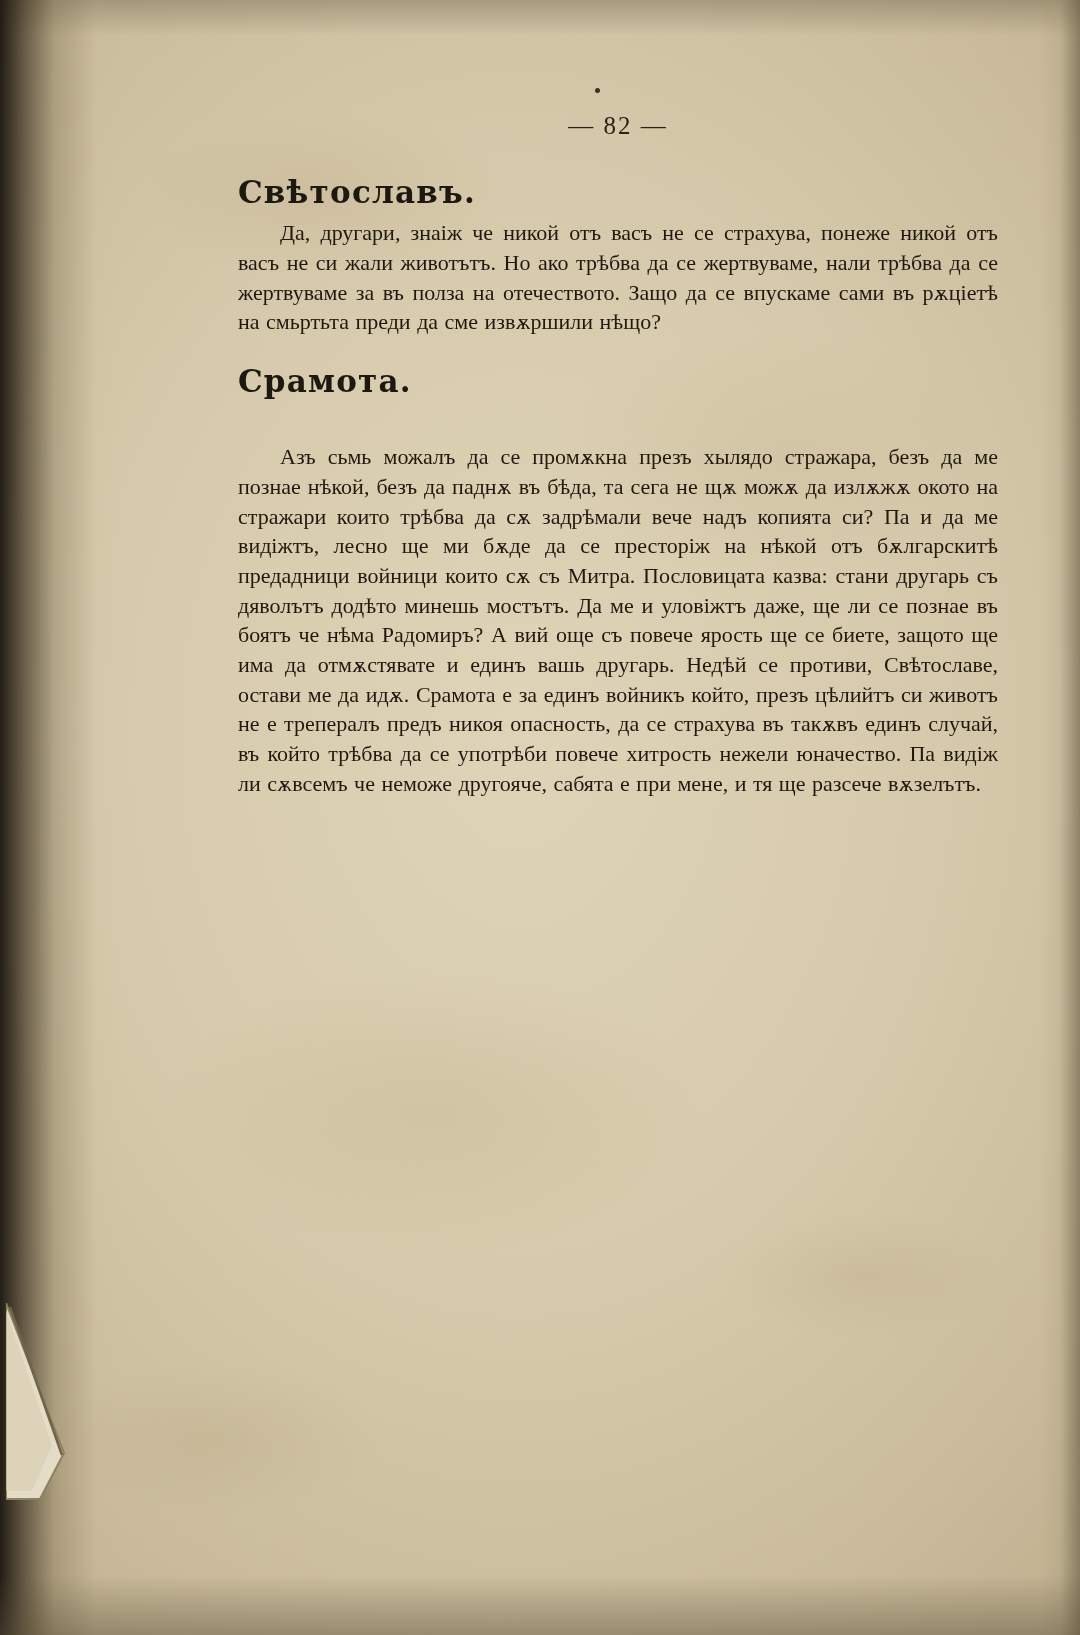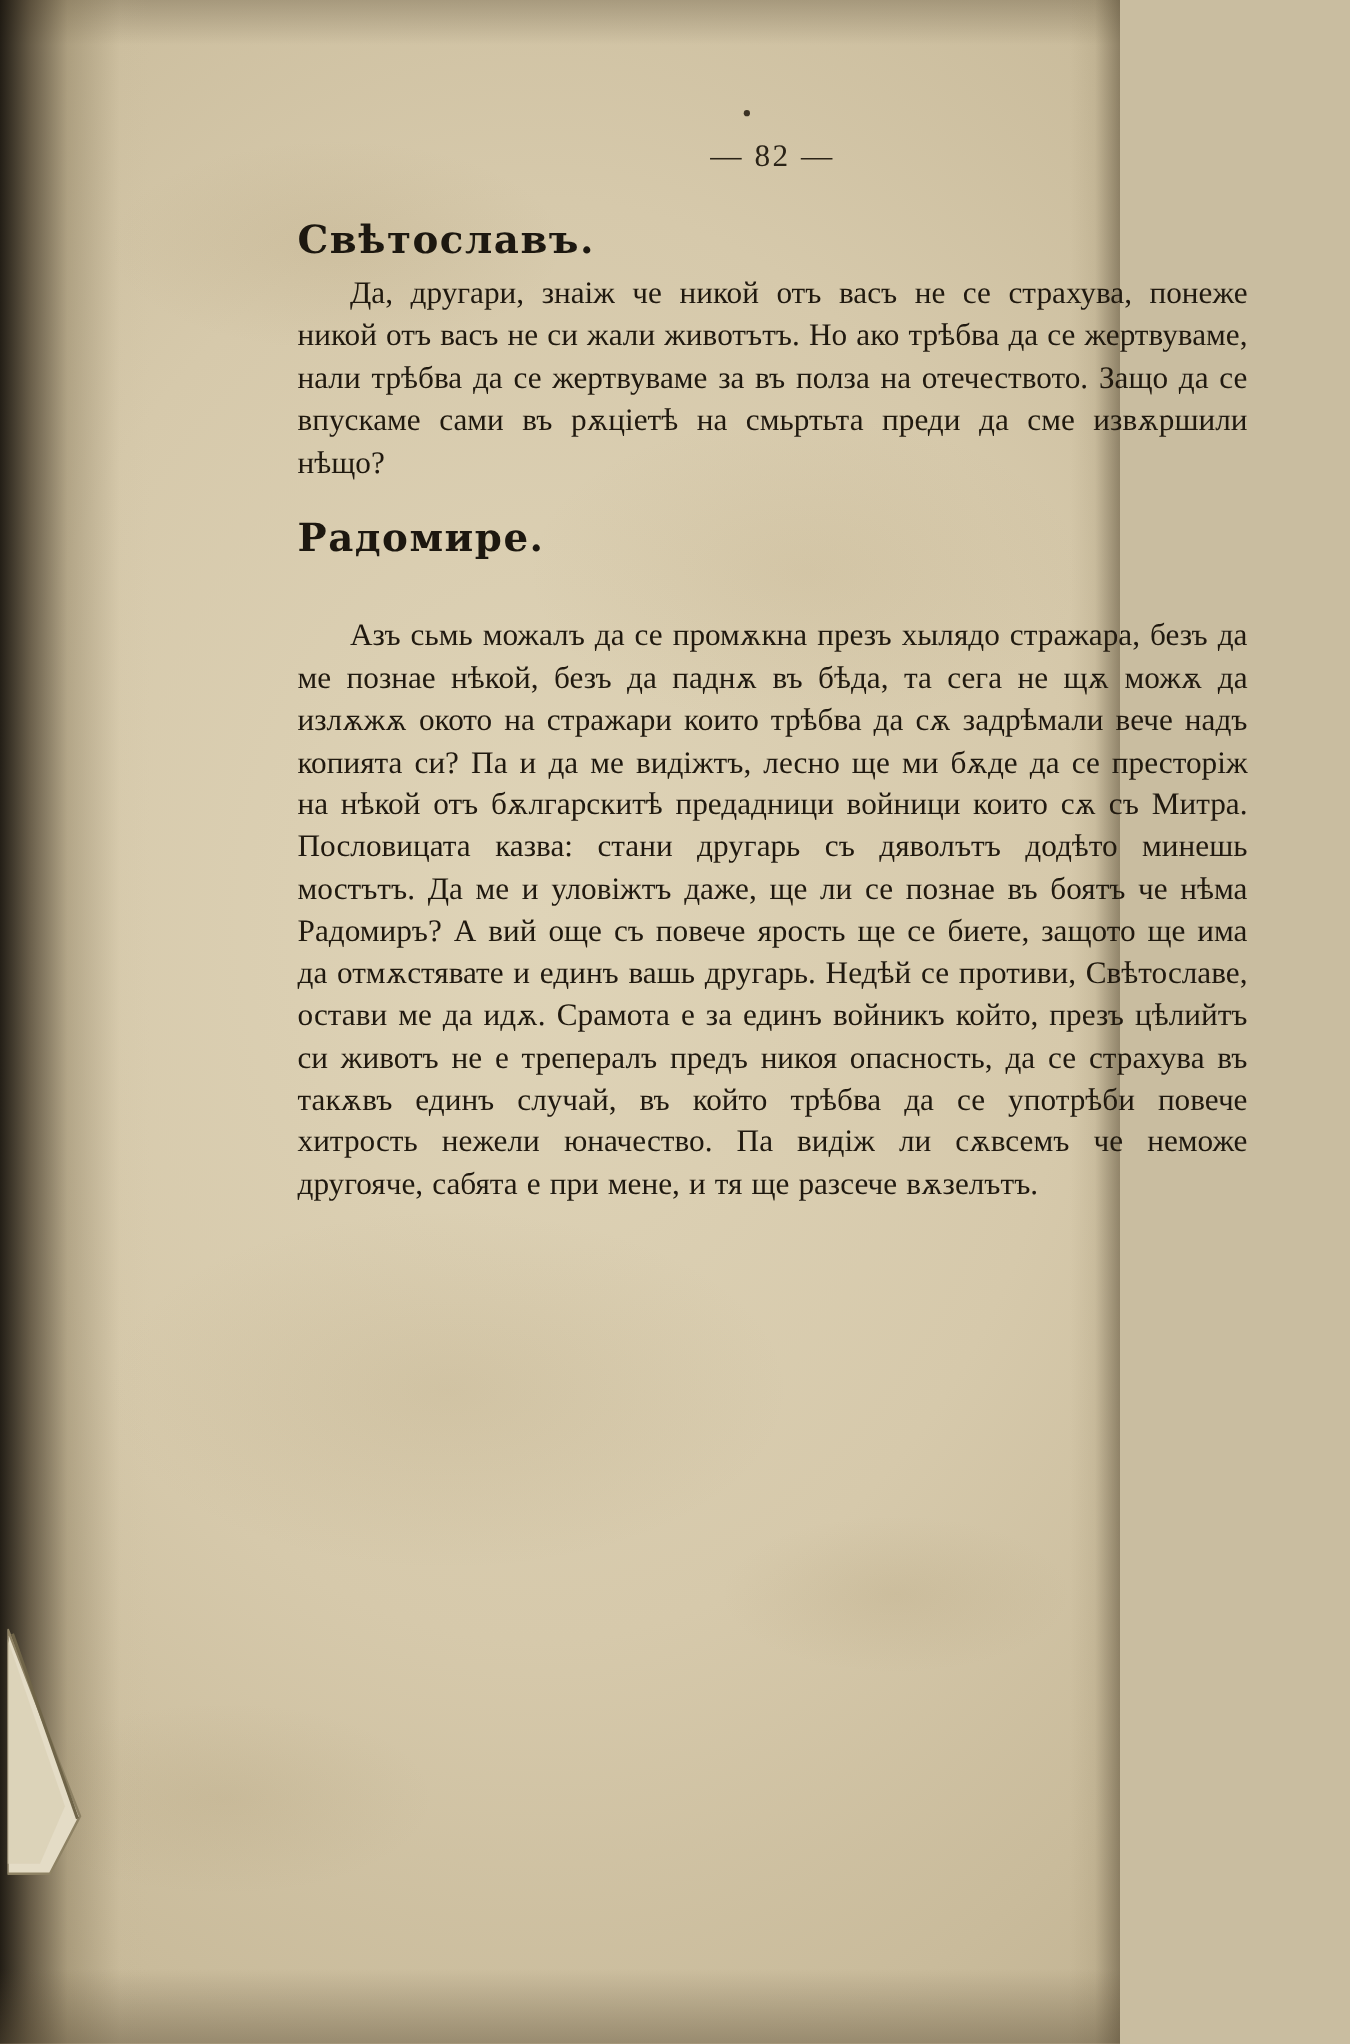--- a/index.html
+++ b/index.html
@@ -10,21 +10,21 @@
     width: 1080px;
     height: 1635px;
     background: #c9bda0;
     font-family: "Liberation Serif", serif;
     overflow: hidden;
   }
 
   
   #scan {
     position: relative;
-    width: 896px;
+    width: 1080px;
     height: 1635px;
     background:
       radial-gradient(ellipse 900px 1200px at 48% 45%, #dfd4b8 0%, #d6c9ab 48%, #c9bb9b 78%, #bdae8d 100%);
   }
   
   #gutter-shadow {
     position: absolute;
     left: 0; top: 0;
     width: 78px; height: 100%;
     background: linear-gradient(to right, #17130c 0%, #3b3123 16%, #6f6148 36%, #a89madd 60%, rgba(190,176,143,0.0) 100%);
@@ -97,21 +97,21 @@
     font-weight: bold;
     font-size: 31px;
     letter-spacing: 1.2px;
     margin: 16px 0 8px 0;
     color: #1d1810;
     font-family: "DejaVu Serif", serif;
   }
   .speaker.spaced-top { margin-top: 26px; }
   p.para {
     margin: 0 0 2px 0;
-    font-size: 25px;
+    font-size: 22px;
     line-height: 1.355;
     text-align: justify;
     text-align-last: left;
     text-indent: 42px;
     color: #20190f;
     font-family: "Liberation Serif", serif;
     word-spacing: 1px;
   }
   p.para.tight { line-height: 1.35; margin-top: 43px; }
   .dot-top {
@@ -143,18 +143,18 @@
 
   <div class="dot-top"></div>
 
   <div id="text-column">
 
     <div class="folio">— 82 —</div>
 
     <div class="speaker">Свѣтославъ.</div>
     <p class="para">Да, другари, знаіж че никой отъ васъ не се страхува, понеже никой отъ васъ не си жали животътъ. Но ако трѣбва да се жертвуваме, нали трѣбва да се жертвуваме за въ полза на отечеството. Защо да се впускаме сами въ рѫціетѣ на смьртьта преди да сме извѫршили нѣщо?</p>
 
-    <div class="speaker spaced-top">Радомире.</div>
+    <div class="speaker spaced-top">Срамота.</div>
     <p class="para tight">Азъ сьмь можалъ да се промѫкна презъ хылядо стражара, безъ да ме познае нѣкой, безъ да паднѫ въ бѣда, та сега не щѫ можѫ да излѫжѫ окото на стражари които трѣбва да сѫ задрѣмали вече надъ копията си? Па и да ме видіжтъ, лесно ще ми бѫде да се престоріж на нѣкой отъ бѫлгарскитѣ предадници войници които сѫ съ Митра. Пословицата казва: стани другарь съ дяволътъ додѣто минешь мостътъ. Да ме и уловіжтъ даже, ще ли се познае въ боятъ че нѣма Радомиръ? А вий още съ повече ярость ще се биете, защото ще има да отмѫстявате и единъ вашь другарь. Недѣй се противи, Свѣтославе, остави ме да идѫ. Срамота е за единъ войникъ който, презъ цѣлийтъ си животъ не е трепералъ предъ никоя опасность, да се страхува въ такѫвъ единъ случай, въ който трѣбва да се употрѣби повече хитрость нежели юначество. Па видіж ли сѫвсемъ че неможе другояче, сабята е при мене, и тя ще разсече вѫзелътъ.</p>
 
 
   </div>
 </div>
 
 </body></html>

